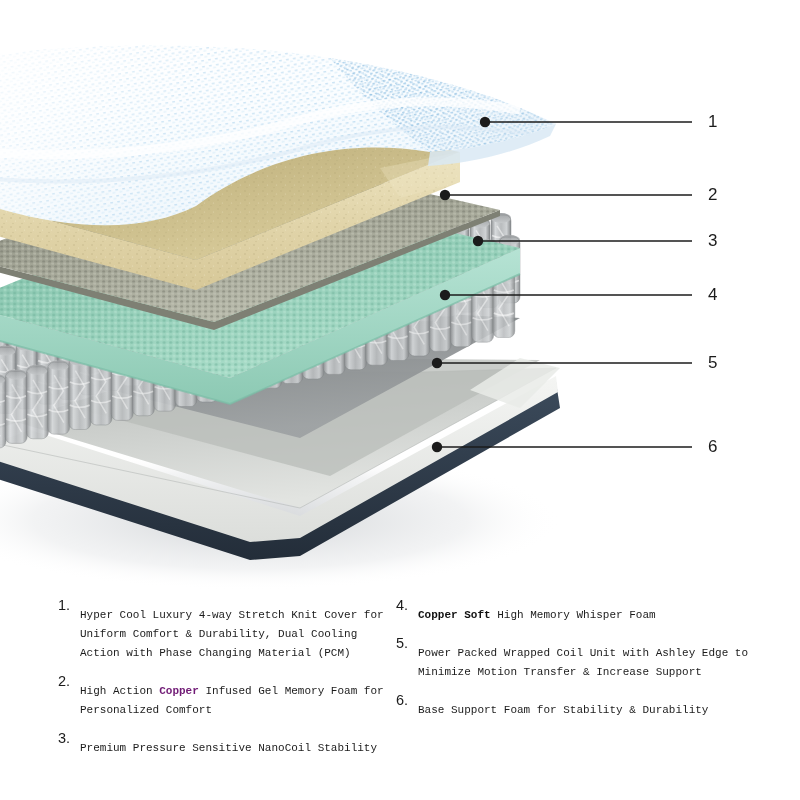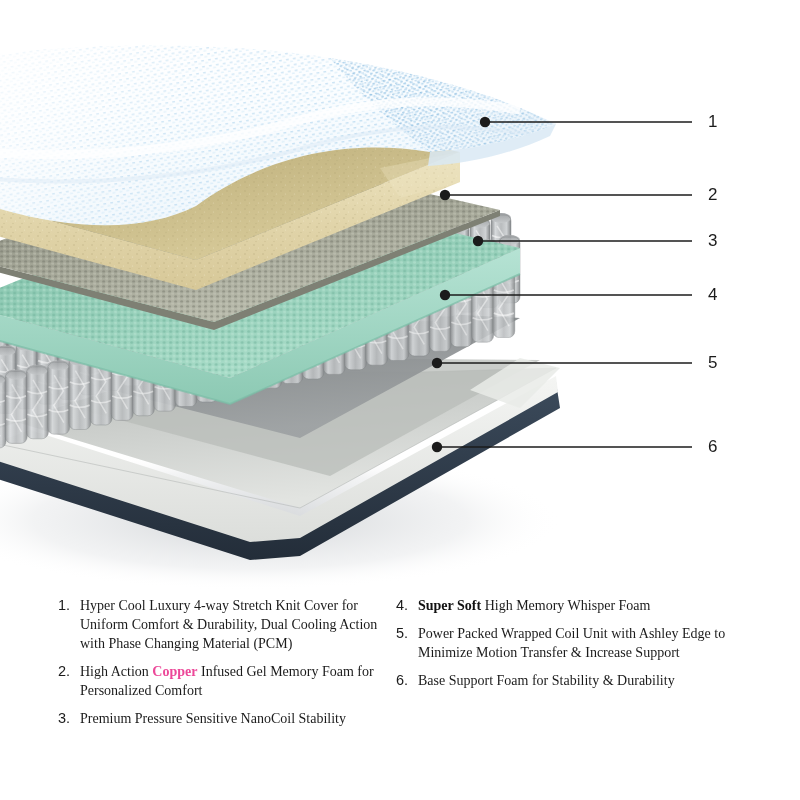--- a/index.html
+++ b/index.html
@@ -53,26 +53,27 @@
   .legend-marker {
     flex: 0 0 auto;
     width: 22px;
     font-size: 14.5px;
     color: #1b1b1b;
     line-height: 19px;
     font-family: "Liberation Sans", sans-serif;
   }
   .legend-text {
     flex: 1 1 auto;
-    font-size: 14px;
+    font-size: 11px;
     color: #1b1b1b;
     line-height: 19px;
-    font-family: Liberation Serif, serif;
+    font-family: Liberation Mono, monospace;
+    margin-top: 10px;
   }
-  .legend-text .hl-copper { color: #ec4899; font-weight: bold; }
+  .legend-text .hl-copper { color: #701a75; font-weight: bold; }
   .legend-text .hl-bold   { color: #111111; font-weight: bold; }
 </style>
 </head>
 <body>
 
 <div id="page">
 
   <div id="illustration">
     <svg id="illoSvg" width="800" height="590" viewBox="0 0 800 590">
       <defs>
@@ -911,21 +912,21 @@
           <div class="legend-text"><span>High Action </span><span class="hl-copper">Copper</span><span> Infused Gel Memory Foam for Personalized Comfort</span></div>
         </div>
         <div class="legend-item">
           <div class="legend-marker">3.</div>
           <div class="legend-text"><span>Premium Pressure Sensitive NanoCoil Stability</span></div>
         </div>
       </div>
     <div class="legend-col" id="legend-col-right">
         <div class="legend-item">
           <div class="legend-marker">4.</div>
-          <div class="legend-text"><span class="hl-bold">Super Soft</span><span> High Memory Whisper Foam</span></div>
+          <div class="legend-text"><span class="hl-bold">Copper Soft</span><span> High Memory Whisper Foam</span></div>
         </div>
         <div class="legend-item">
           <div class="legend-marker">5.</div>
           <div class="legend-text"><span>Power Packed Wrapped Coil Unit with Ashley Edge to Minimize Motion Transfer &amp; Increase Support</span></div>
         </div>
         <div class="legend-item">
           <div class="legend-marker">6.</div>
           <div class="legend-text"><span>Base Support Foam for Stability &amp; Durability</span></div>
         </div>
       </div>

